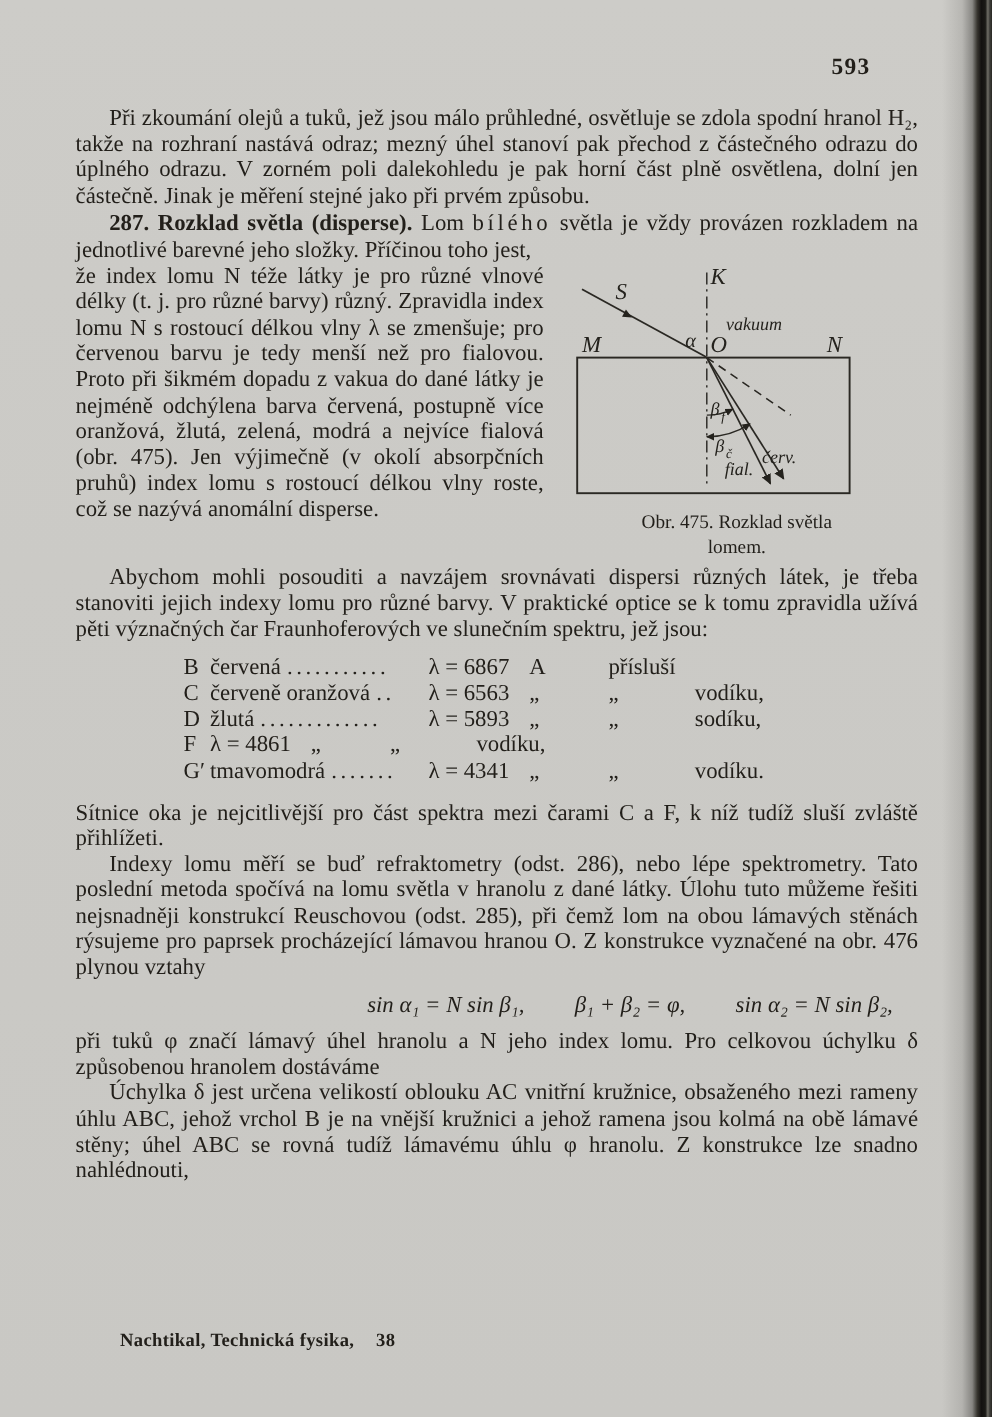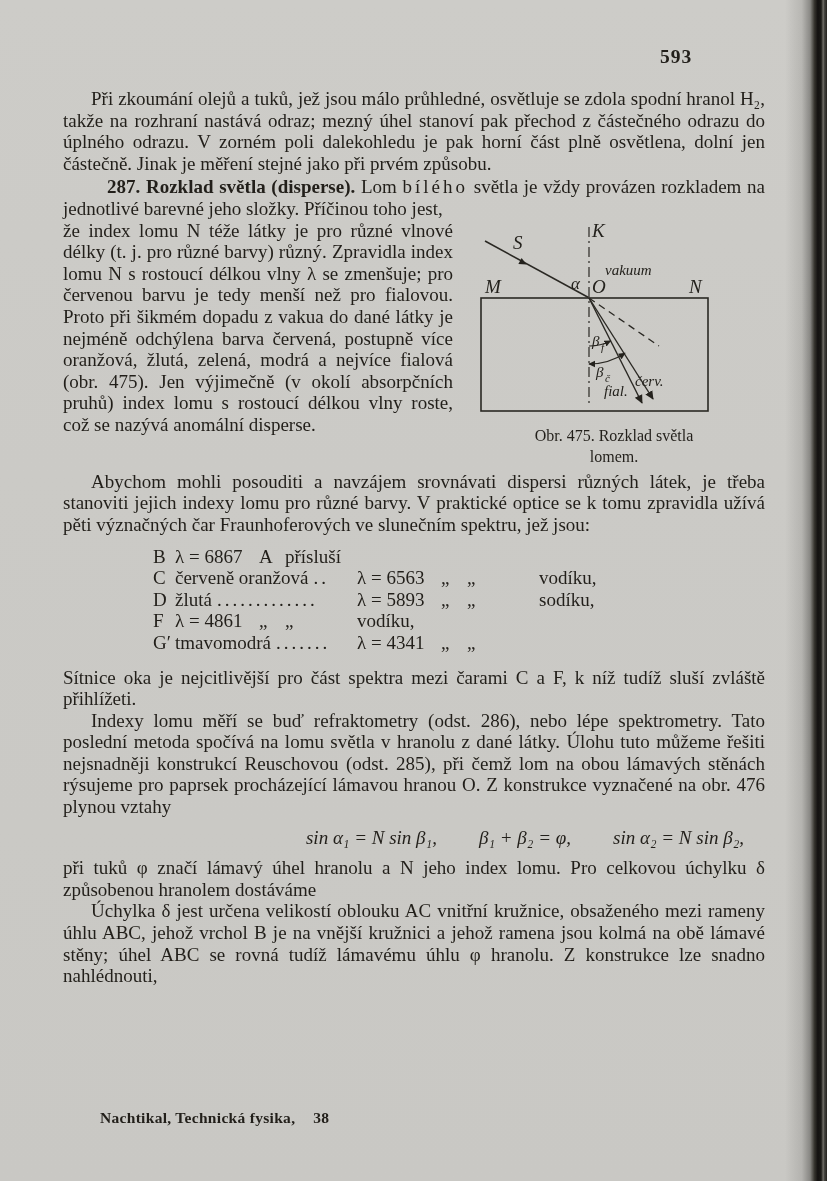--- a/index.html
+++ b/index.html
@@ -10,44 +10,44 @@
     font-family:"Liberation Serif","DejaVu Serif",serif;
     font-size:19px; line-height:21.6px;
   }
   .edge-band {
     position:absolute; right:0; top:0; width:42px; height:100%;
     background:linear-gradient(90deg,
       rgba(26,25,22,0) 0%, rgba(26,25,22,0.12) 40%, rgba(26,25,22,0.38) 60%,
       #37352f 70%, #131110 78%, #1b1a17 86%, #716f68 91%, #454440 94%, #23221e 100%);
   }
   .page-number {
-    position:absolute; left:660px; top:46px;
+    position:absolute; left:693px; top:46px;
     font-weight:bold; font-size:19.5px; letter-spacing:1px;
   }
   .content { position:absolute; left:63px; top:88px; width:702px; text-align:justify; }
   .content p { margin:0; }
   .indent { text-indent:28px; }
   .it { }
-  .bold { font-weight:bold;margin-left:16px; }
+  .bold { font-weight:bold; }
   .spaced { letter-spacing:3px; }
 
   .figure-float { float:right; width:302px; margin:2px 0 4px 10px; text-align:center; }
   .figure-float svg { display:block; }
   .fig-caption { font-size:16px; line-height:19.5px; margin-top:1px; text-align:center; }
 
   .clear-para { clear:both; margin-top:6px !important; }
 
   .list-block { margin:10px 0 13px 90px; text-align:left; }
   .list-row { display:flex; align-items:baseline; white-space:nowrap; }
   .c-letter { width:22px; }
   .c-name { width:182px; overflow:hidden; }
   .c-dots { letter-spacing:3px; margin-left:5px; }
   .c-lambda { width:84px; }
   .c-unit { width:26px; }
-  .c-pris { width:72px; }
+  .c-pris { width:72px;margin-left:40px; }
   .c-elem { flex:1; }
 
   .formula { text-align:right; font-style:italic; margin:9px 0; }
   .formula .fpart { margin:0 21px; }
 
   .footer { position:absolute; left:100px; top:1107px; font-size:15.5px; font-weight:bold; letter-spacing:0.3px; }
   .footer .fpage { margin-left:18px; }
 
   svg text { font-family:"Liberation Serif","DejaVu Serif",serif; font-style:italic; fill:#24221d; }
 </style>
@@ -104,20 +104,21 @@
         </svg>
         <span class="fig-caption"><span>Obr. 475. Rozklad světla</span><br><span>lomem.</span></span>
       </span><span>že index lomu </span><span class="it">N</span><span> téže látky je pro různé vlnové délky (t. j. pro různé barvy) různý. Zpravidla index lomu </span><span class="it">N</span><span> s rostoucí délkou vlny </span><span class="it">λ</span><span> se zmenšuje; pro červenou barvu je tedy menší než pro fialovou. Proto při šikmém dopadu z vakua do dané látky je nejméně odchýlena barva červená, postupně více oranžová, žlutá, zelená, modrá a nejvíce fialová (obr. 475). Jen výjimečně (v okolí absorpčních pruhů) index lomu s rostoucí délkou vlny roste, což se nazývá </span><span class="it">anomální disperse.</span>
     </div>
 
     <p class="indent clear-para">Abychom mohli posouditi a navzájem srovnávati dispersi různých látek, je třeba stanoviti jejich indexy lomu pro různé barvy. V praktické optice se k tomu zpravidla užívá pěti význačných čar Fraunhoferových ve slunečním spektru, jež jsou:</p>
 
     <div class="list-block">
       <div class="list-row">
         <span class="c-letter">B</span>
+          <span class="c-name"><span>červená</span><span class="c-dots">...........</span></span>
           <span class="c-lambda">λ = 6867</span>
           <span class="c-unit">A</span>
           <span class="c-pris">přísluší</span>
       </div>
       <div class="list-row">
         <span class="c-letter">C</span>
           <span class="c-name"><span>červeně oranžová</span><span class="c-dots">..</span></span>
           <span class="c-lambda">λ = 6563</span>
           <span class="c-unit">„</span>
           <span class="c-pris">„</span>
@@ -137,20 +138,21 @@
           <span class="c-unit">„</span>
           <span class="c-pris">„</span>
           <span class="c-elem">vodíku,</span>
       </div>
       <div class="list-row">
         <span class="c-letter">G′</span>
           <span class="c-name"><span>tmavomodrá</span><span class="c-dots">.......</span></span>
           <span class="c-lambda">λ = 4341</span>
           <span class="c-unit">„</span>
           <span class="c-pris">„</span>
+          <span class="c-elem">vodíku.</span>
       </div>
     </div>
 
     <p><span>Sítnice oka je nejcitlivější pro část spektra mezi čarami </span><span class="it">C</span><span> a </span><span class="it">F</span><span>, k níž tudíž sluší zvláště přihlížeti.</span></p>
 
     <p class="indent"><span>Indexy lomu měří se buď refraktometry (odst. 286), nebo lépe </span><span class="it">spektrometry</span><span>. Tato poslední metoda spočívá na lomu světla v hranolu z dané látky. Úlohu tuto můžeme řešiti nejsnadněji konstrukcí Reuschovou (odst. 285), při čemž lom na obou lámavých stěnách rýsujeme pro paprsek procházející lámavou hranou </span><span class="it">O</span><span>. Z konstrukce vyznačené na obr. 476 plynou vztahy</span></p>
 
     <div class="formula"><span class="fpart">sin α₁ = N sin β₁,</span><span class="fpart">β₁ + β₂ = φ,</span><span class="fpart">sin α₂ = N sin β₂,</span></div>
 
     <p><span>při tuků </span><span class="it">φ</span><span> značí lámavý úhel hranolu a </span><span class="it">N</span><span> jeho index lomu. Pro celkovou úchylku </span><span class="it">δ</span><span> způsobenou hranolem dostáváme</span></p>

